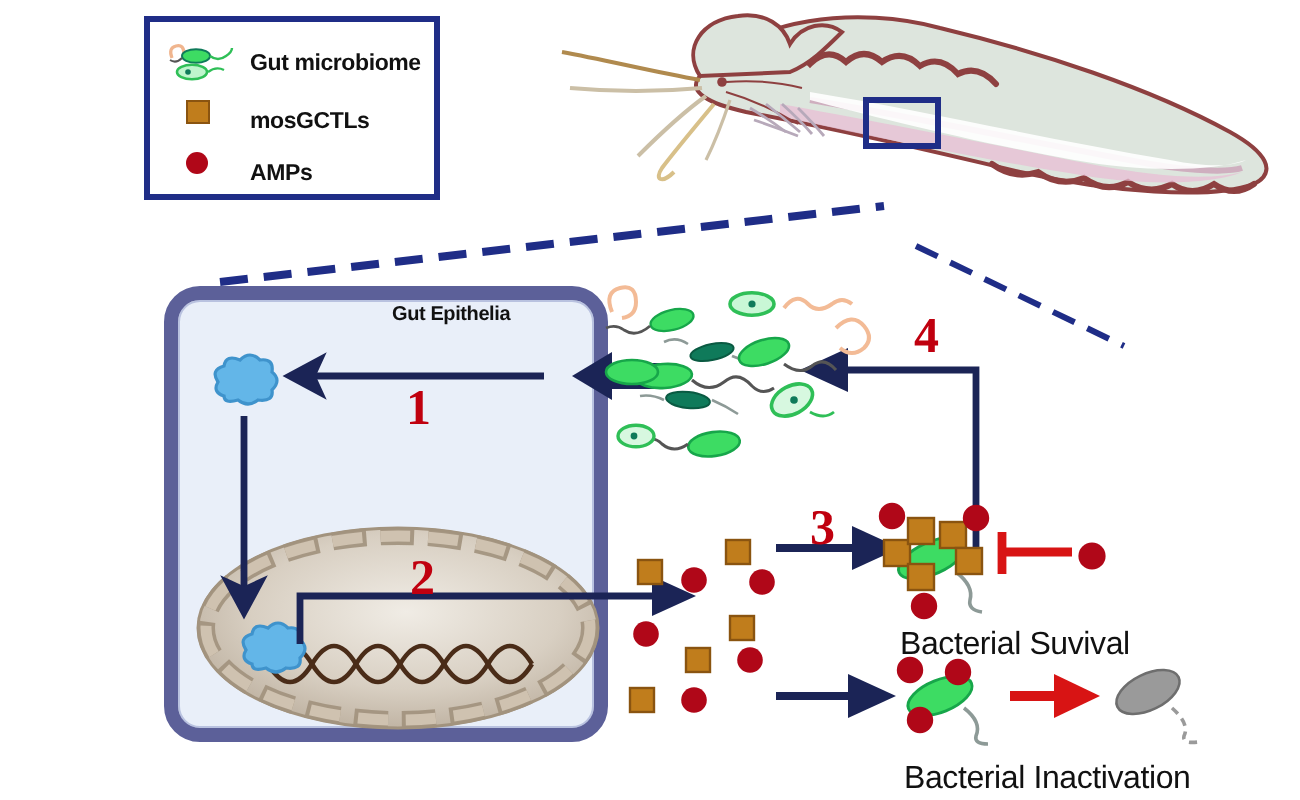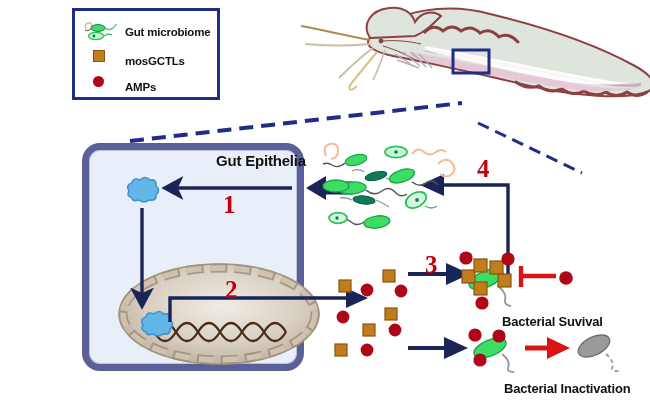--- a/index.html
+++ b/index.html
@@ -1,42 +1,42 @@
 <!DOCTYPE html>
 <html><head>
 <meta charset="utf-8">
 <style>
   html,body{margin:0;padding:0;background:#ffffff;}
   #stage{position:relative;width:650px;height:400px;background:#ffffff;
          font-family:"Liberation Sans",sans-serif;overflow:hidden;}
-  .abs{position:absolute;padding-left:20px;}
+  .abs{position:absolute;}
   
   #legend-box{left:72px;top:8px;width:148px;height:92px;background:#ffffff;
               border:3px solid #1f2d87;box-sizing:border-box;}
   .legend-row{position:absolute;left:8px;height:26px;display:flex;align-items:center;}
   .legend-label{font-size:11.5px;font-weight:bold;color:#111111;letter-spacing:-.2px;
                 white-space:nowrap;margin-left:8px;}
   .swatch{width:34px;height:22px;position:relative;flex:0 0 34px;}
   .sq-swatch{width:10px;height:10px;background:#c07d1c;border:1px solid #8a5410;
              margin-left:10px;}
   .ci-swatch{width:11px;height:11px;border-radius:50%;background:#b00718;margin-left:10px;}
   
   #cell{left:82px;top:143px;width:222px;height:228px;background:#e9eff9;
         border:7px solid #5c6099;border-radius:18px;box-sizing:border-box;
         box-shadow:inset 0 0 0 1px #b9c2e0;}
-  #gut-epithelia-label{left:196px;top:152px;font-size:15px;font-weight:bold;
+  #gut-epithelia-label{left:196px;top:152px;font-size:10px;font-weight:bold;
         color:#111;letter-spacing:-.2px;white-space:nowrap;}
   
   #nucleus{left:96px;top:262px;width:206px;height:104px;}
   
   .num{font-family:"Liberation Serif",serif;font-weight:bold;color:#c0000f;
        font-size:25px;line-height:1;}
   
-  .sublabel{font-size:13px;font-weight:bold;color:#111;letter-spacing:-.2px;
-            white-space:nowrap;margin-left:32px;}
+  .sublabel{font-size:16px;font-weight:normal;color:#111;letter-spacing:-.2px;
+            white-space:nowrap;}
   svg{display:block;overflow:visible;}
 </style>
 </head>
 <body>
 
 <div id="stage">
 
   <div class="abs" style="left:255px;top:0px;width:395px;height:115px;">
     <svg width="395" height="115" viewBox="0 0 395 115">
 

